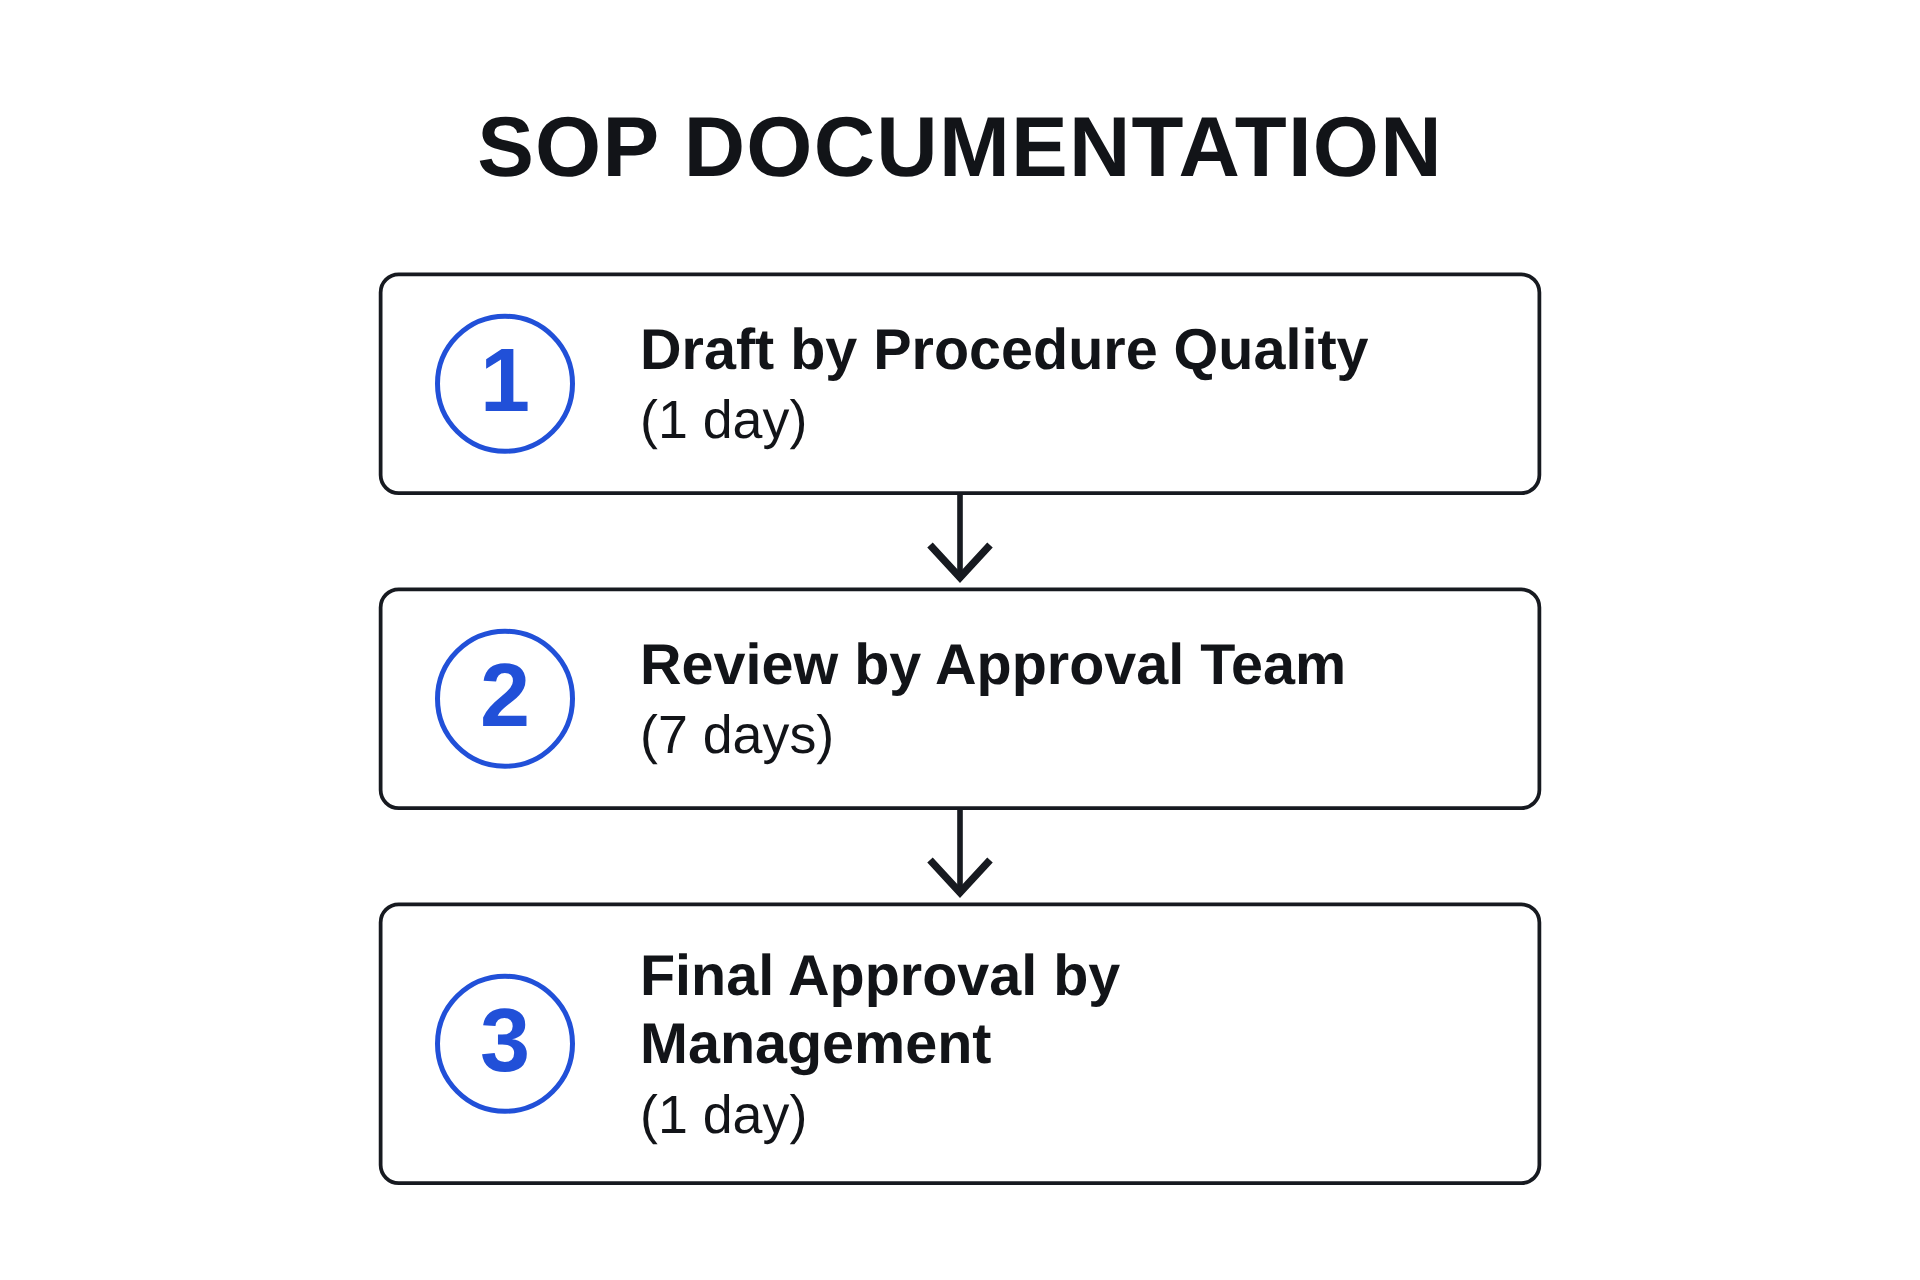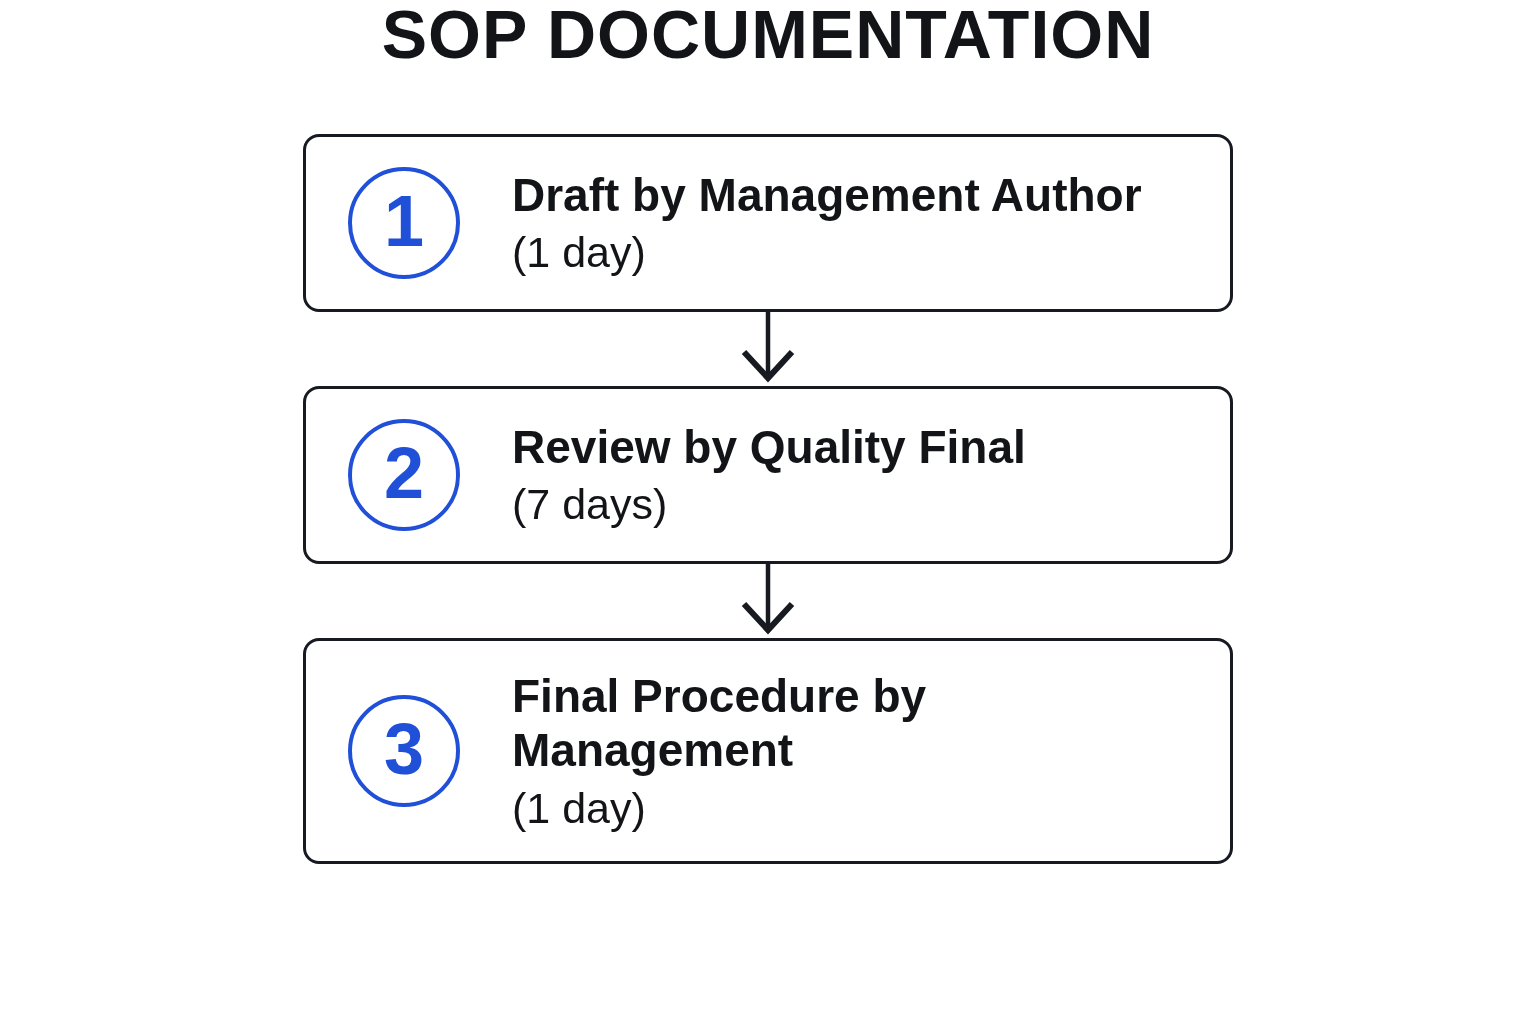--- a/index.html
+++ b/index.html
@@ -14,20 +14,21 @@
     background:var(--background);
     font-family:"Liberation Sans", sans-serif;
     color:var(--text-dark);
     overflow:hidden;
   }
   .canvas{
     width:1536px;height:1024px;
     display:flex;flex-direction:column;align-items:center;
   }
   .page-title{
+    margin-top:84px;
     font-size:68px;
     font-weight:bold;
     letter-spacing:1px;
     color:var(--text-dark);
     text-align:center;
     line-height:1;
   }
   .flow{
     margin-top:66px;
     width:930px;
@@ -97,53 +98,53 @@
 
   <h1 class="page-title">SOP DOCUMENTATION</h1>
 
   <div class="flow">
 
     <div class="step-box">
       <div class="step-number-badge">
         <span class="step-number">1</span>
       </div>
       <div class="step-text">
-        <span class="step-label">Draft by Management Author</span>
+        <span class="step-label">Draft by Procedure Quality</span>
         <span class="step-duration">(1 day)</span>
       </div>
     </div>
 
     <div class="arrow">
       <svg width="64" height="74" viewBox="0 0 64 74">
         <line class="stroke" x1="32" y1="0" x2="32" y2="66" stroke-width="4.5"></line>
         <polyline class="stroke" points="8,40 32,66 56,40" stroke-width="6"></polyline>
       </svg>
     </div>
 
     <div class="step-box">
       <div class="step-number-badge">
         <span class="step-number">2</span>
       </div>
       <div class="step-text">
-        <span class="step-label">Review by Quality Final</span>
+        <span class="step-label">Review by Approval Team</span>
         <span class="step-duration">(7 days)</span>
       </div>
     </div>
 
     <div class="arrow">
       <svg width="64" height="74" viewBox="0 0 64 74">
         <line class="stroke" x1="32" y1="0" x2="32" y2="66" stroke-width="4.5"></line>
         <polyline class="stroke" points="8,40 32,66 56,40" stroke-width="6"></polyline>
       </svg>
     </div>
 
     <div class="step-box">
       <div class="step-number-badge">
         <span class="step-number">3</span>
       </div>
       <div class="step-text">
-        <span class="step-label">Final Procedure by Management</span>
+        <span class="step-label">Final Approval by Management</span>
         <span class="step-duration">(1 day)</span>
       </div>
     </div>
 
   </div>
 </div>
 
 </body></html>

